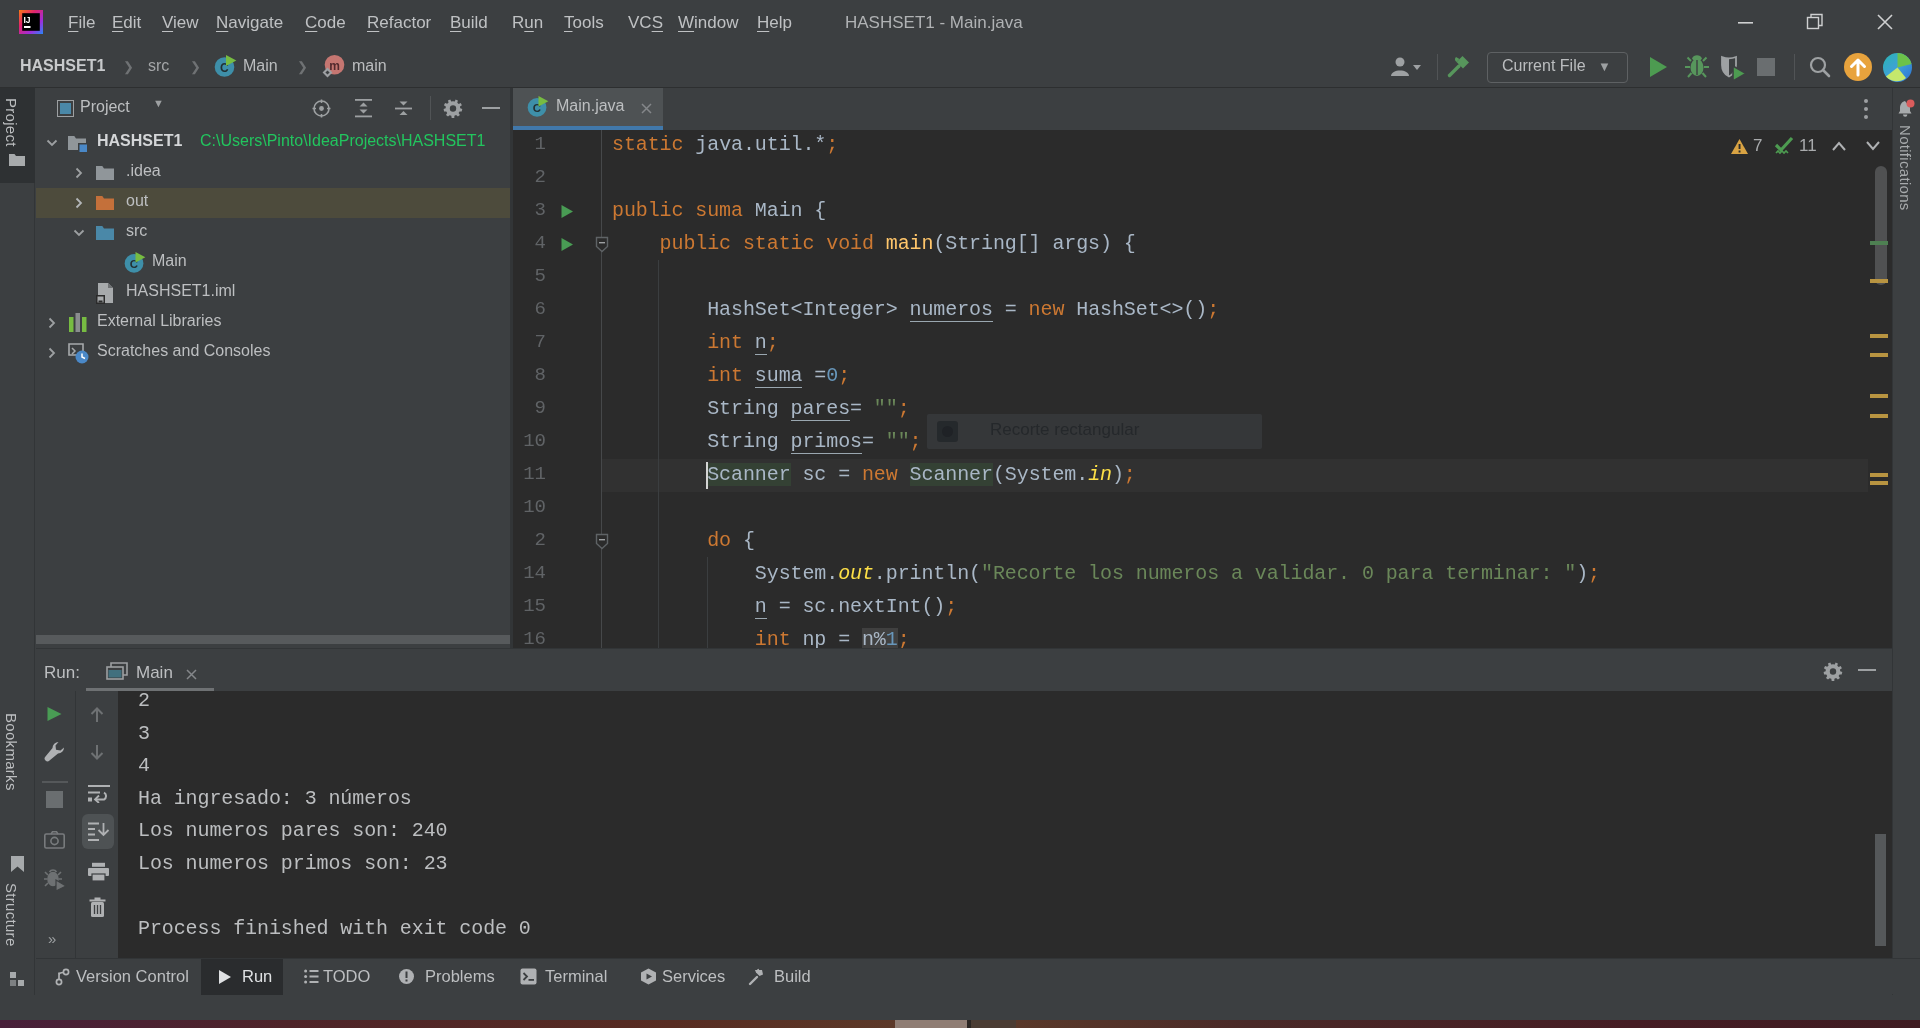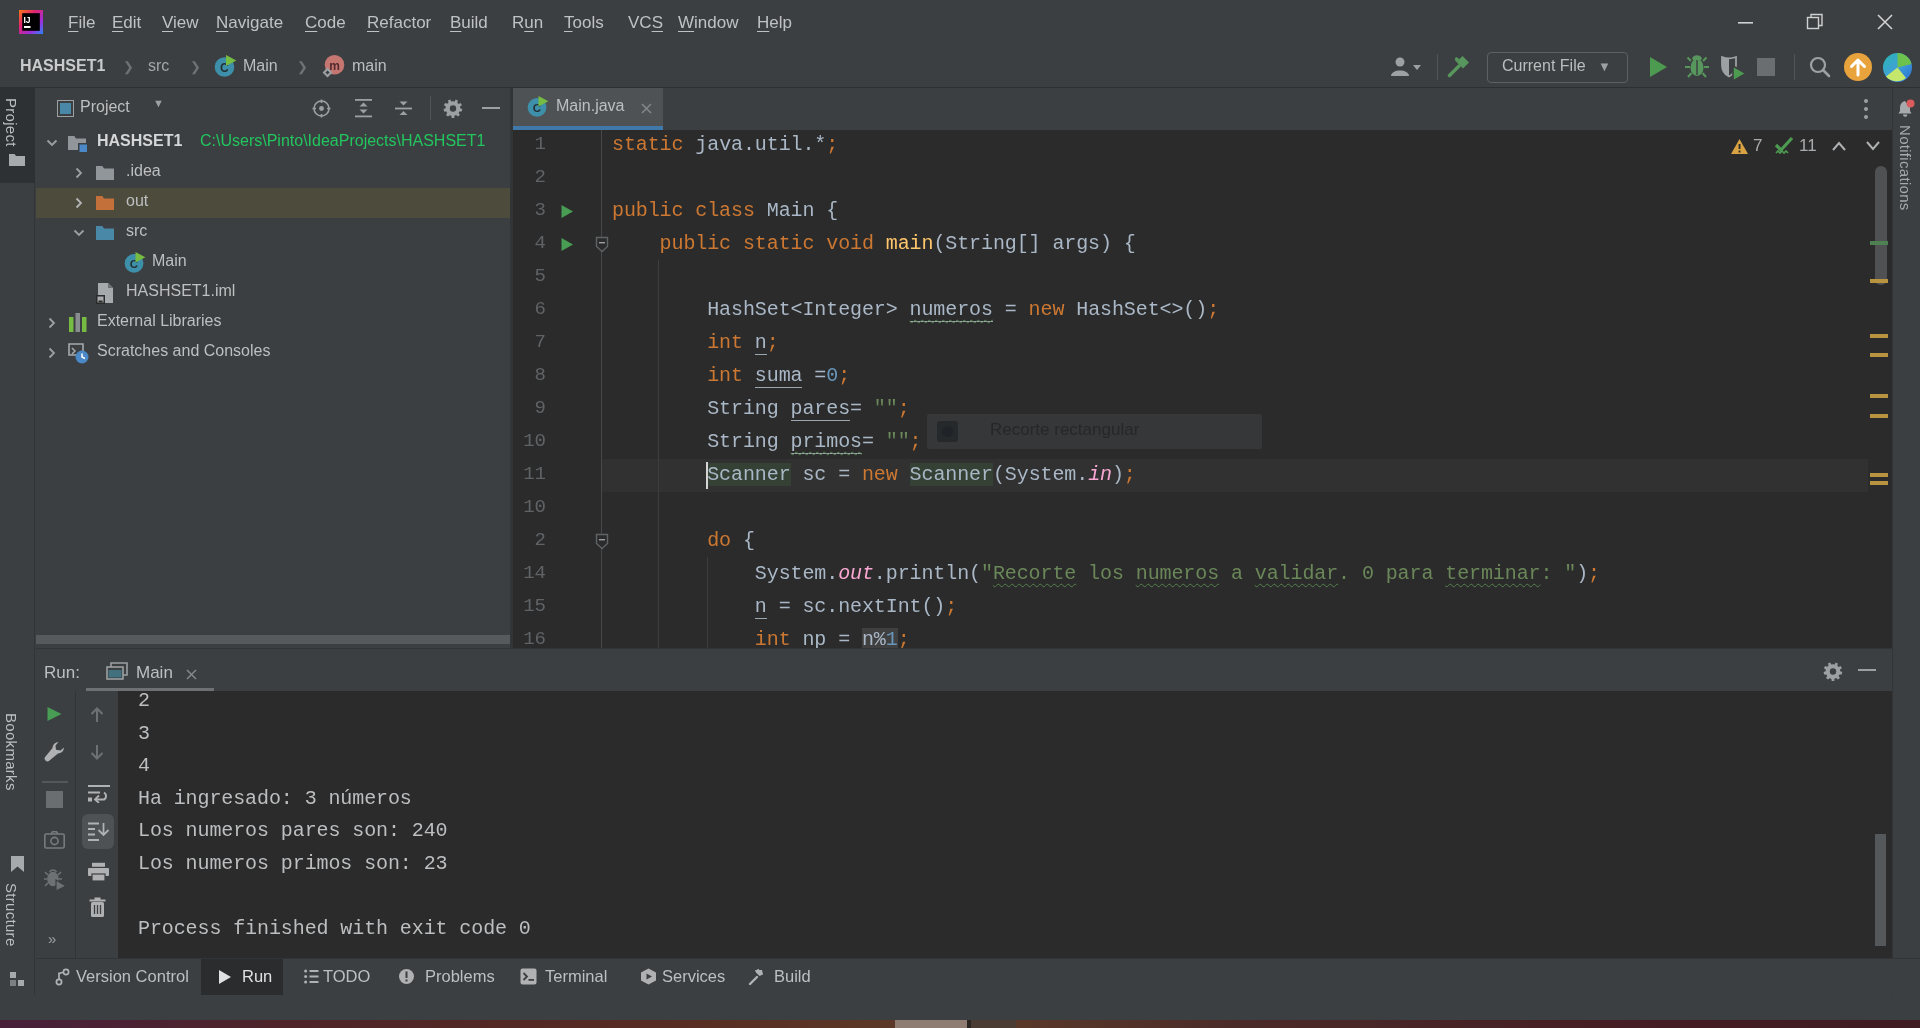--- a/index.html
+++ b/index.html
@@ -15,24 +15,24 @@
 .menuitem u { text-decoration-thickness:1px; text-underline-offset:3px; }
 #wintitle { position:absolute; top:0; height:45px; line-height:45px; color:#b0b2b4; font-size:17px; left:845px; }
 
 #navbar { left:0; top:45px; width:1920px; height:43px; background:#3c3f41; border-bottom:1px solid #2d2f30; }
 .crumb { position:absolute; top:0; height:42px; line-height:42px; color:#bbbdbf; font-size:16px; }
 .crumbsep { position:absolute; top:14px; width:8px; height:16px; color:#6f7274; font-size:13px; line-height:16px; }
 
 .kw { color:#cc7832; }
 .st { color:#6a8759; }
 .nm { color:#6897bb; }
-.fd { color:#f9a8d4; font-style:italic;text-align:right; }
+.fd { color:#fde047; font-style:italic;text-align:right; }
 .fn { color:#ffc66b; }
 .ul { border-bottom:1px solid #9aa7b0; }
-.wv { text-decoration:underline; text-decoration-style:wavy; text-decoration-color:#55804c; text-decoration-thickness:1px; text-underline-offset:4px; }
+.wv { text-decoration-style:wavy; text-decoration-color:#55804c; text-decoration-thickness:1px; text-underline-offset:4px; }
 .codeline { position:absolute; left:99px; white-space:pre; letter-spacing:-0.1px; line-height:33px; }
 .lnum { position:absolute; width:33px; text-align:right; color:#606366; line-height:33px; font-size:19px; }
 .vlab { writing-mode:vertical-rl; font-size:15px; color:#bdbfc1; letter-spacing:0.3px; }
 .trow { position:absolute; left:0; width:474px; height:30px; }
 .trow .txt { position:absolute; top:4px; font-size:16px; color:#bdbfc1; }
 .chev { position:absolute; top:7px; width:16px; height:16px; }
 </style>
 </head>
 <body>
 <div id="stage">
@@ -56,20 +56,21 @@
     <span class="menuitem" style="left:162px"><u>V</u>iew</span>
     <span class="menuitem" style="left:216px"><u>N</u>avigate</span>
     <span class="menuitem" style="left:305px"><u>C</u>ode</span>
     <span class="menuitem" style="left:367px"><u>R</u>efactor</span>
     <span class="menuitem" style="left:450px"><u>B</u>uild</span>
     <span class="menuitem" style="left:512px">R<u>u</u>n</span>
     <span class="menuitem" style="left:564px"><u>T</u>ools</span>
     <span class="menuitem" style="left:628px">VC<u>S</u></span>
     <span class="menuitem" style="left:678px"><u>W</u>indow</span>
     <span class="menuitem" style="left:757px"><u>H</u>elp</span>
+    <span id="wintitle">HASHSET1 - Main.java</span>
     <svg class="ic" style="left:1735px;top:11px" width="22" height="22" viewBox="0 0 22 22">
       <rect x="3" y="11" width="15" height="1.6" fill="#cfd0d1"></rect>
       </svg>
     <svg class="ic" style="left:1804px;top:11px" width="22" height="22" viewBox="0 0 22 22">
       <rect x="3.5" y="6.5" width="11" height="11" fill="none" stroke="#cfd0d1" stroke-width="1.4"></rect>
       <path d="M7 6.5 L7 3.5 L18 3.5 L18 14.5 L14.5 14.5" fill="none" stroke="#cfd0d1" stroke-width="1.4"></path>
       </svg>
     <svg class="ic" style="left:1874px;top:11px" width="22" height="22" viewBox="0 0 22 22">
       <path d="M4 4 L18 18 M18 4 L4 18" stroke="#cfd0d1" stroke-width="1.6"></path>
       </svg>
@@ -348,21 +349,21 @@
     <svg class="ic" style="left:82px;top:148px" width="14" height="17" viewBox="0 0 14 17">
       <path d="M1.5 1.5 L12.5 1.5 L12.5 10.5 L7 15.5 L1.5 10.5 Z" fill="#2b2b2b" stroke="#5f6366" stroke-width="1.4"></path>
       <rect x="4" y="6" width="6" height="1.4" fill="#9da0a2"></rect>
     </svg>
     <svg class="ic" style="left:82px;top:445px" width="14" height="17" viewBox="0 0 14 17">
       <path d="M1.5 1.5 L12.5 1.5 L12.5 10.5 L7 15.5 L1.5 10.5 Z" fill="#2b2b2b" stroke="#5f6366" stroke-width="1.4"></path>
       <rect x="4" y="6" width="6" height="1.4" fill="#9da0a2"></rect>
     </svg>
 
     <div class="codeline" style="top:40px;color:#a9b7c6"><span class="kw">static</span> java.util.*<span class="kw">;</span></div>
-    <div class="codeline" style="top:106px;color:#a9b7c6"><span class="kw">public class</span> Main {</div>
+    <div class="codeline" style="top:106px;color:#a9b7c6"><span class="kw">public suma</span> Main {</div>
     <div class="codeline" style="top:139px;color:#a9b7c6">    <span class="kw">public static void</span> <span class="fn">main</span>(String[] args) {</div>
     <div class="codeline" style="top:205px;color:#a9b7c6">        HashSet&lt;Integer&gt; <span class="ul wv">numeros</span> = <span class="kw">new</span> HashSet&lt;&gt;()<span class="kw">;</span></div>
     <div class="codeline" style="top:238px;color:#a9b7c6">        <span class="kw">int</span> <span class="ul">n</span><span class="kw">;</span></div>
     <div class="codeline" style="top:271px;color:#a9b7c6">        <span class="kw">int</span> <span class="ul">suma</span> =<span class="nm">0</span><span class="kw">;</span></div>
     <div class="codeline" style="top:304px;color:#a9b7c6">        String <span class="ul">pares</span>= <span class="st">""</span><span class="kw">;</span></div>
     <div class="codeline" style="top:337px;color:#a9b7c6">        String <span class="ul wv">primos</span>= <span class="st">""</span><span class="kw">;</span></div>
     <div class="codeline" style="top:370px;color:#a9b7c6">        <span style="background:#344134">Scanner</span> sc = <span class="kw">new</span> <span style="background:#344134">Scanner</span>(System.<span class="fd">in</span>)<span class="kw">;</span></div>
     <div class="codeline" style="top:436px;color:#a9b7c6">        <span class="kw">do</span> {</div>
     <div class="codeline" style="top:469px;color:#a9b7c6">            System.<span class="fd">out</span>.println(<span class="st">"<span class="wv">Recorte</span> los <span class="wv">numeros</span> a <span class="wv">validar</span>. 0 para <span class="wv">terminar</span>: "</span>)<span class="kw">;</span></div>
     <div class="codeline" style="top:502px;color:#a9b7c6">            <span class="ul">n</span> = sc.nextInt()<span class="kw">;</span></div>

